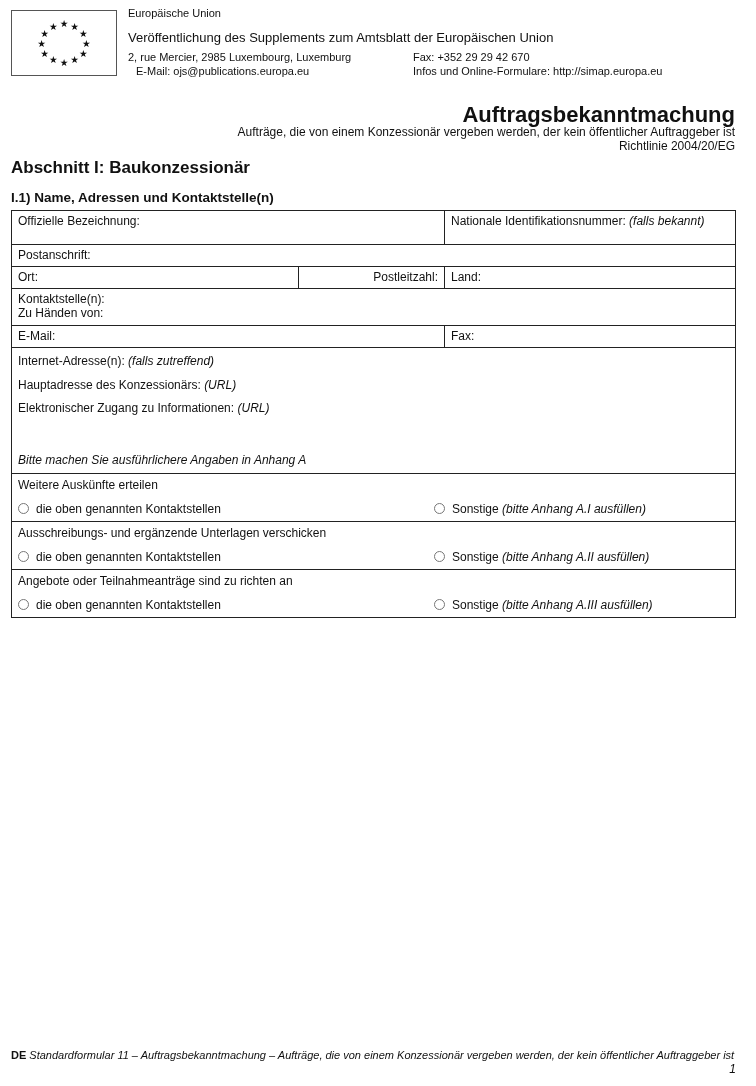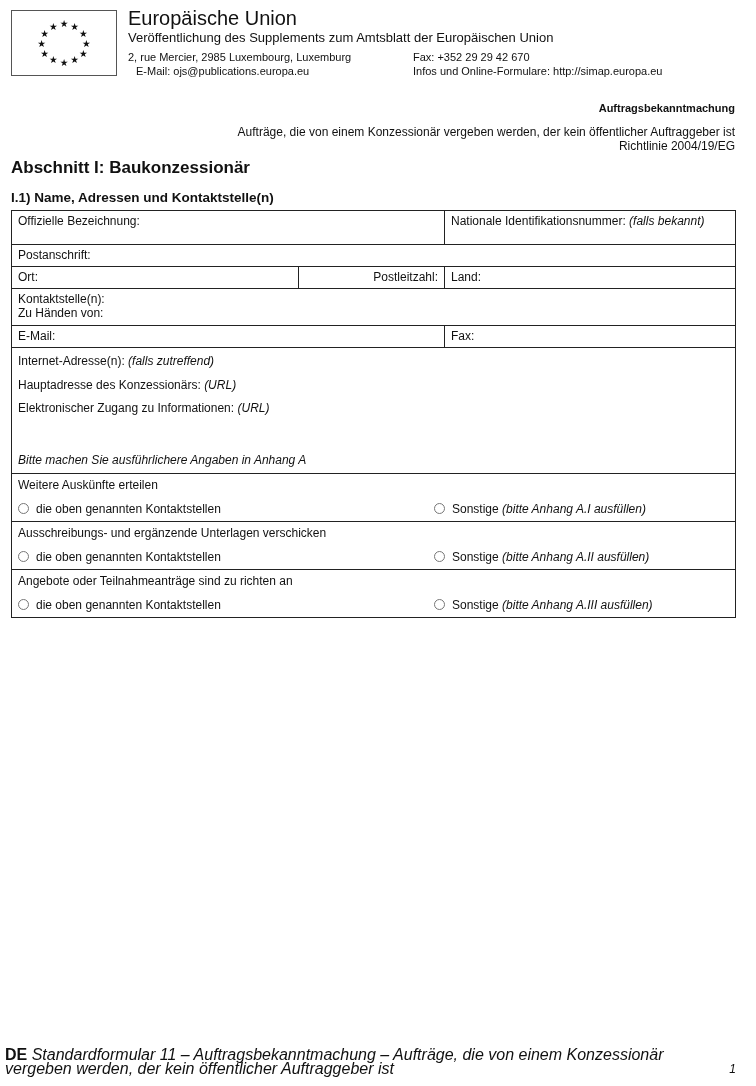--- a/index.html
+++ b/index.html
@@ -3,30 +3,30 @@
 <meta charset="utf-8">
 <style>
   * { box-sizing: border-box; margin: 0; padding: 0; }
   html, body { width: 756px; height: 1086px; background: #ffffff; overflow: hidden; }
   body { position: relative; font-family: "DejaVu Sans", sans-serif; color: #111; font-size: 11.5px; }
 
   
   .flag { position: absolute; left: 11px; top: 10px; width: 106px; height: 66px; border: 1px solid #555; }
   .flag svg { width: 100%; height: 100%; }
   .hdr { position: absolute; left: 128px; font-family: "Liberation Sans", sans-serif; white-space: nowrap; }
-  .hdr-eu { top: 7px; font-size: 20px; }
+  .hdr-eu { top: 7px; font-size: 11px; }
   .hdr-suppl { top: 30px; font-size: 13px; font-weight: normal; }
   .hdr-small { font-size: 11px; }
   .hdr-addr { top: 51px; }
   .hdr-mail { top: 65px; padding-left: 8px; }
   .hdr-fax { left: 413px; top: 51px; }
   .hdr-infos { left: 413px; top: 65px; }
 
   
-  .title { position: absolute; right: 21px; top: 102px; font-family: "Liberation Sans", sans-serif; font-size: 11px; font-weight: bold; white-space: nowrap; }
+  .title { position: absolute; right: 21px; top: 102px; font-family: "Liberation Sans", sans-serif; font-size: 22px; font-weight: bold; white-space: nowrap; }
   .subtitle { position: absolute; right: 21px; top: 125px; font-family: "Liberation Sans", sans-serif; font-size: 12px; white-space: nowrap; text-align: right; line-height: 14px; }
 
   .section { position: absolute; left: 11px; top: 158px; font-family: "Liberation Sans", sans-serif; font-size: 17px; font-weight: bold; }
   .subsection { position: absolute; left: 11px; top: 190px; font-family: "Liberation Sans", sans-serif; font-size: 13.5px; font-weight: bold; }
 
   
   .form { position: absolute; left: 11px; top: 210px; width: 725px; border: 1px solid #222; font-family: "Liberation Sans", sans-serif; font-size: 12px; }
   .row { display: flex; border-top: 1px solid #222; }
   .row:first-child { border-top: none; }
   .cell { padding: 3px 6px; }
@@ -42,21 +42,21 @@
   .line { height: 23.6px; line-height: 16px; }
   .it { font-style: italic; }
   .radio-group { flex: 1; display: flex; align-items: center; }
   .radio-group.right { position: absolute; left: 416px; }
   .radio { display: inline-block; width: 11px; height: 11px; border: 1px solid #777; border-radius: 50%; margin-right: 7px; }
   .opt-block { position: relative; padding: 3px 6px 0 6px; }
   .opt-title { height: 20px; line-height: 16px; }
   .opt-row { position: relative; height: 24px; display: flex; align-items: center; }
 
   
-  .footer { position: absolute; left: 5px; top: 1048px; width: 725px; font-family: "Liberation Sans", sans-serif; font-size: 16px; line-height: 14px; }
+  .footer { position: absolute; left: 11px; top: 1048px; width: 725px; font-family: "Liberation Sans", sans-serif; font-size: 11px; line-height: 14px; }
   .footer .lang { font-weight: bold; font-style: normal; }
   .footer .ftext { font-style: italic; }
   .pageno { position: absolute; right: 20px; top: 1062px; font-family: "Liberation Sans", sans-serif; font-size: 12px; font-style: italic; }
 </style>
 </head>
 <body>
 
 <div class="flag">
   <svg viewBox="0 0 106 66">
     <g fill="#111" font-size="10" text-anchor="middle" font-family="DejaVu Sans, sans-serif">
@@ -78,21 +78,21 @@
 <div class="hdr hdr-eu">Europäische Union</div>
 <div class="hdr hdr-suppl">Veröffentlichung des Supplements zum Amtsblatt der Europäischen Union</div>
 <div class="hdr hdr-small hdr-addr">2, rue Mercier, 2985 Luxembourg, Luxemburg</div>
 <div class="hdr hdr-small hdr-mail">E-Mail: ojs@publications.europa.eu</div>
 <div class="hdr hdr-small hdr-fax">Fax: +352 29 29 42 670</div>
 <div class="hdr hdr-small hdr-infos">Infos und Online-Formulare: http://simap.europa.eu</div>
 
 <div class="title">Auftragsbekanntmachung</div>
 <div class="subtitle">
   <div>Aufträge, die von einem Konzessionär vergeben werden, der kein öffentlicher Auftraggeber ist</div>
-  <div>Richtlinie 2004/19/EG</div>
+  <div>Richtlinie 2004/20/EG</div>
 </div>
 
 <div class="section">Abschnitt I: Baukonzessionär</div>
 <div class="subsection">I.1) Name, Adressen und Kontaktstelle(n)</div>
 
 <div class="form">
   <div class="row h33">
     <div class="cell c-left">
       <span>Offizielle Bezeichnung:</span>
     </div>

